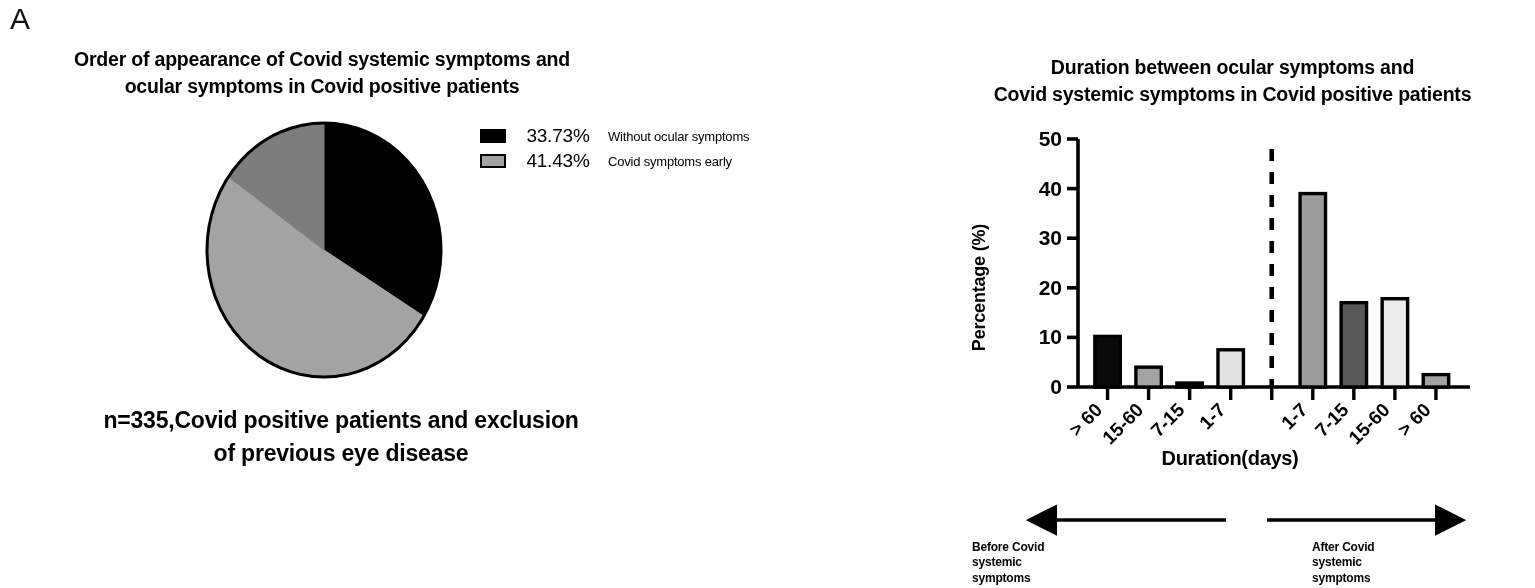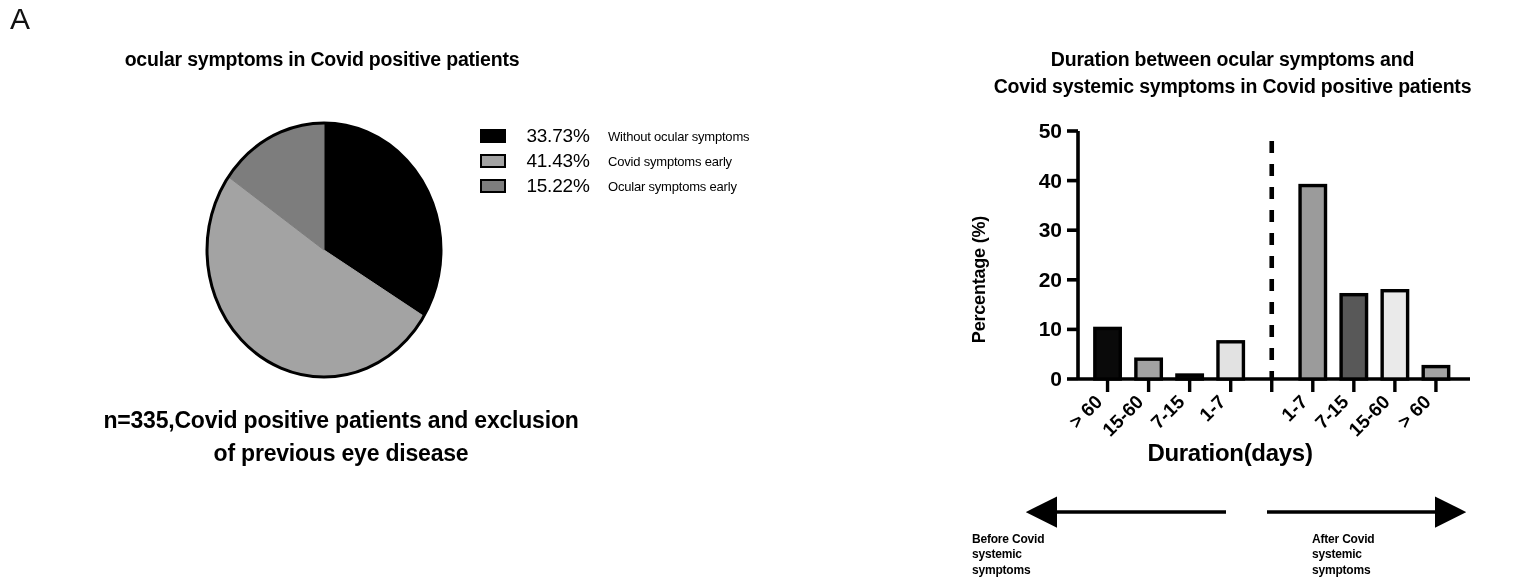--- a/index.html
+++ b/index.html
@@ -41,60 +41,61 @@
   .legend-label { font-size:13px; margin-left:12px; white-space:nowrap; letter-spacing:-0.2px; }
 
   #pie-caption {
     position:absolute; left:61px; top:404px; width:560px;
     text-align:center; font-size:23px; font-weight:bold; line-height:1.42;
     letter-spacing:-0.2px;
   }
   #pie-caption .t-line { display:block; }
 
   
-  #panel-b { position:absolute; left:930px; top:4px; width:605px; height:419px; }
+  #panel-b { position:absolute; left:930px; top:12px; width:605px; height:419px; }
 
   #bar-title {
     position:absolute; left:0px; top:42px; width:605px;
     text-align:center; font-size:19.5px; font-weight:bold; line-height:1.4;
     letter-spacing:-0.2px;
   }
   #bar-title .t-line { display:block; }
 
   #bar-plot { position:absolute; left:0; top:105px; width:605px; height:370px; }
 
   #y-axis-label {
     position:absolute; left:-46px; top:160px; width:190px;
     transform:rotate(-90deg); transform-origin:center center;
     text-align:center; font-size:18px; font-weight:bold; letter-spacing:-0.2px;
   }
 
   #x-axis-label {
     position:absolute; left:120px; top:330px; width:360px;
-    text-align:center; font-size:24px; font-weight:bold; letter-spacing:-0.3px;
+    text-align:center; font-size:20px; font-weight:bold; letter-spacing:-0.3px;
   }
 
   
   #arrows-block { position:absolute; left:0; top:480px; width:605px; height:108px; }
   .arrow-caption {
     position:absolute; font-size:12px; font-weight:bold; line-height:1.28;
     letter-spacing:-0.2px;
   }
   #before-caption { left:42px; top:48px; }
   #after-caption { left:382px; top:48px; }
   .arrow-caption .t-line { display:block; }
 </style>
 </head>
 <body>
 
 <div id="panel-a">
 
   <div class="panel-letter" id="panel-a-letter">A</div>
 
   <div id="pie-title">
+    <span class="t-line">Order of appearance of Covid systemic symptoms and</span>
     <span class="t-line">ocular symptoms in Covid positive patients</span>
   </div>
 
   <div id="pie-wrap">
     <svg id="pie-chart" viewBox="0 0 240 260">
       <g id="pie-slices">
           <path d="M 120 130 L 120.00 3.00 A 117 127 0 0 1 219.82 196.24 Z" fill="#000000" stroke="#000000" stroke-width="1"></path>
           <path d="M 120 130 L 219.82 196.24 A 117 127 0 1 1 24.40 56.79 Z" fill="#a3a3a3" stroke="#a3a3a3" stroke-width="1"></path>
           <path d="M 120 130 L 24.40 56.79 A 117 127 0 0 1 120.00 3.00 Z" fill="#7d7d7d" stroke="#7d7d7d" stroke-width="1"></path>
         </g>
@@ -105,25 +106,20 @@
   <div id="pie-legend">
     <div class="legend-row">
       <span class="legend-swatch" style="background: rgb(0, 0, 0);"></span>
       <span class="legend-pct">33.73%</span>
       <span class="legend-label">Without ocular symptoms</span>
     </div>
     <div class="legend-row">
       <span class="legend-swatch" style="background: rgb(163, 163, 163);"></span>
       <span class="legend-pct">41.43%</span>
       <span class="legend-label">Covid symptoms early</span>
-    </div>
-    <div class="legend-row">
-      <span class="legend-swatch" style="background: rgb(125, 125, 125);"></span>
-      <span class="legend-pct">15.22%</span>
-      <span class="legend-label">Ocular symptoms early</span>
     </div>
   </div>
 
   <div id="pie-caption">
     <span class="t-line">n=335,Covid positive patients and exclusion</span>
     <span class="t-line">of previous eye disease</span>
   </div>
 </div>
 
 <div id="panel-b">

